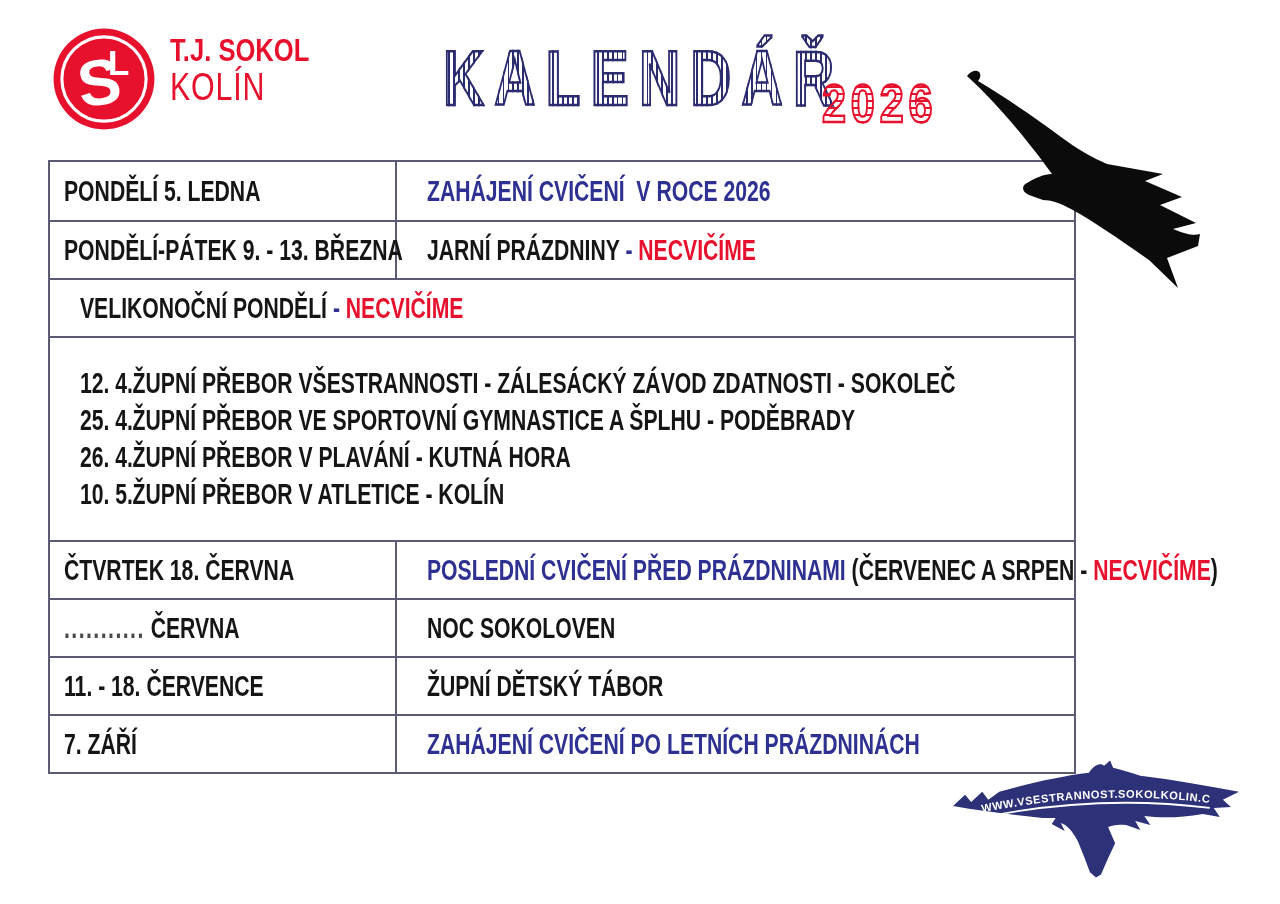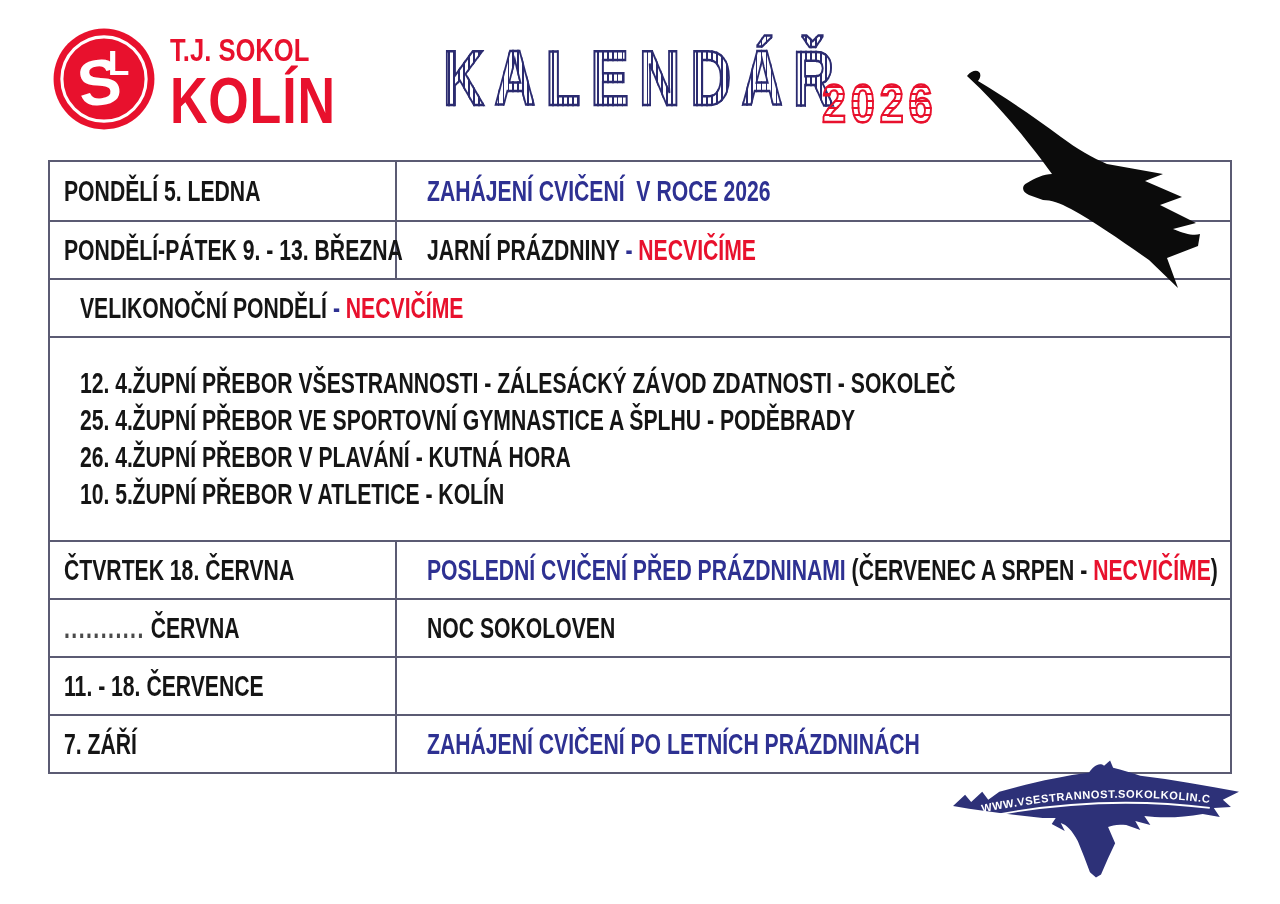--- a/index.html
+++ b/index.html
@@ -20,21 +20,21 @@
     font-family:"Liberation Sans", sans-serif;
   }
   .abs{position:absolute;}
   .cond{display:inline-block;transform:scaleX(0.73);transform-origin:0 50%;white-space:pre;}
   .cond-h{display:inline-block;transform:scaleX(0.80);transform-origin:0 50%;white-space:pre;}
 
   
   #logo{left:52px;top:26px;width:104px;height:106px;}
   #brand{left:170px;top:34px;line-height:1;}
   #brand .l1{font-weight:700;font-size:32px;color:var(--red);letter-spacing:0px;}
-  #brand .l2{font-weight:700;font-size:65px;color:var(--red);margin-top:2px;letter-spacing:1px;}
+  #brand .l2{font-weight:400;font-size:38px;color:var(--red);margin-top:2px;letter-spacing:1px;}
 
   #title{left:443px;top:36px;height:84px;line-height:84px;font-weight:700;font-size:78px;letter-spacing:14px;}
   .striped-navy{
     color:transparent;
     -webkit-text-stroke:2.4px var(--navy);
     background-image:repeating-linear-gradient(90deg, var(--navy) 0 2.4px, rgba(255,255,255,0) 2.4px 6.8px);
     -webkit-background-clip:text;
     background-clip:text;
   }
   #year{left:822px;top:76px;height:54px;line-height:54px;font-weight:700;font-size:54px;letter-spacing:6px;}
@@ -45,21 +45,21 @@
     -webkit-background-clip:text;
     background-clip:text;
   }
   @supports not (-webkit-text-stroke: 1px red){
     .striped-navy{color:var(--navy);background:none;}
     .outline-red{color:var(--red);background:none;}
   }
 
   
   #cal-table{
-    left:48px;top:160px;width:1184px;
+    left:48px;top:160px;width:1028px;
     border:2px solid var(--border);
     background:#fff;
   }
   .cal-row{display:flex;height:58px;}
   .cal-row.tall{height:204px;}
   .cal-row + .cal-row{border-top:2px solid var(--border);}
   .cell{display:flex;align-items:center;}
   .cell-left{width:347px;border-right:2px solid var(--border);padding-left:14px;flex:none;}
   .cell-right{flex:1;padding-left:14px;margin-left:16px;}
   .tall .cell-right{flex-direction:column;align-items:flex-start;justify-content:center;}
@@ -149,20 +149,23 @@
         <span class="cond"><span class="seg c-dots">...........</span><span class="seg c-black"> ČERVNA</span></span>
       </div>
       <div class="cell cell-right">
         <span class="cond"><span class="seg c-black">NOC SOKOLOVEN</span></span>
       </div>
     </div>
     <div class="cal-row">
       <div class="cell cell-left">
         <span class="cond"><span class="seg c-black">11. - 18. ČERVENCE</span></span>
       </div>
+      <div class="cell cell-right">
+        <span class="cond"><span class="seg c-black">ŽUPNÍ DĚTSKÝ TÁBOR</span></span>
+      </div>
     </div>
     <div class="cal-row">
       <div class="cell cell-left">
         <span class="cond"><span class="seg c-black">7. ZÁŘÍ</span></span>
       </div>
       <div class="cell cell-right">
         <span class="cond"><span class="seg c-blue">ZAHÁJENÍ CVIČENÍ PO LETNÍCH PRÁZDNINÁCH</span></span>
       </div>
     </div>
   </div>

